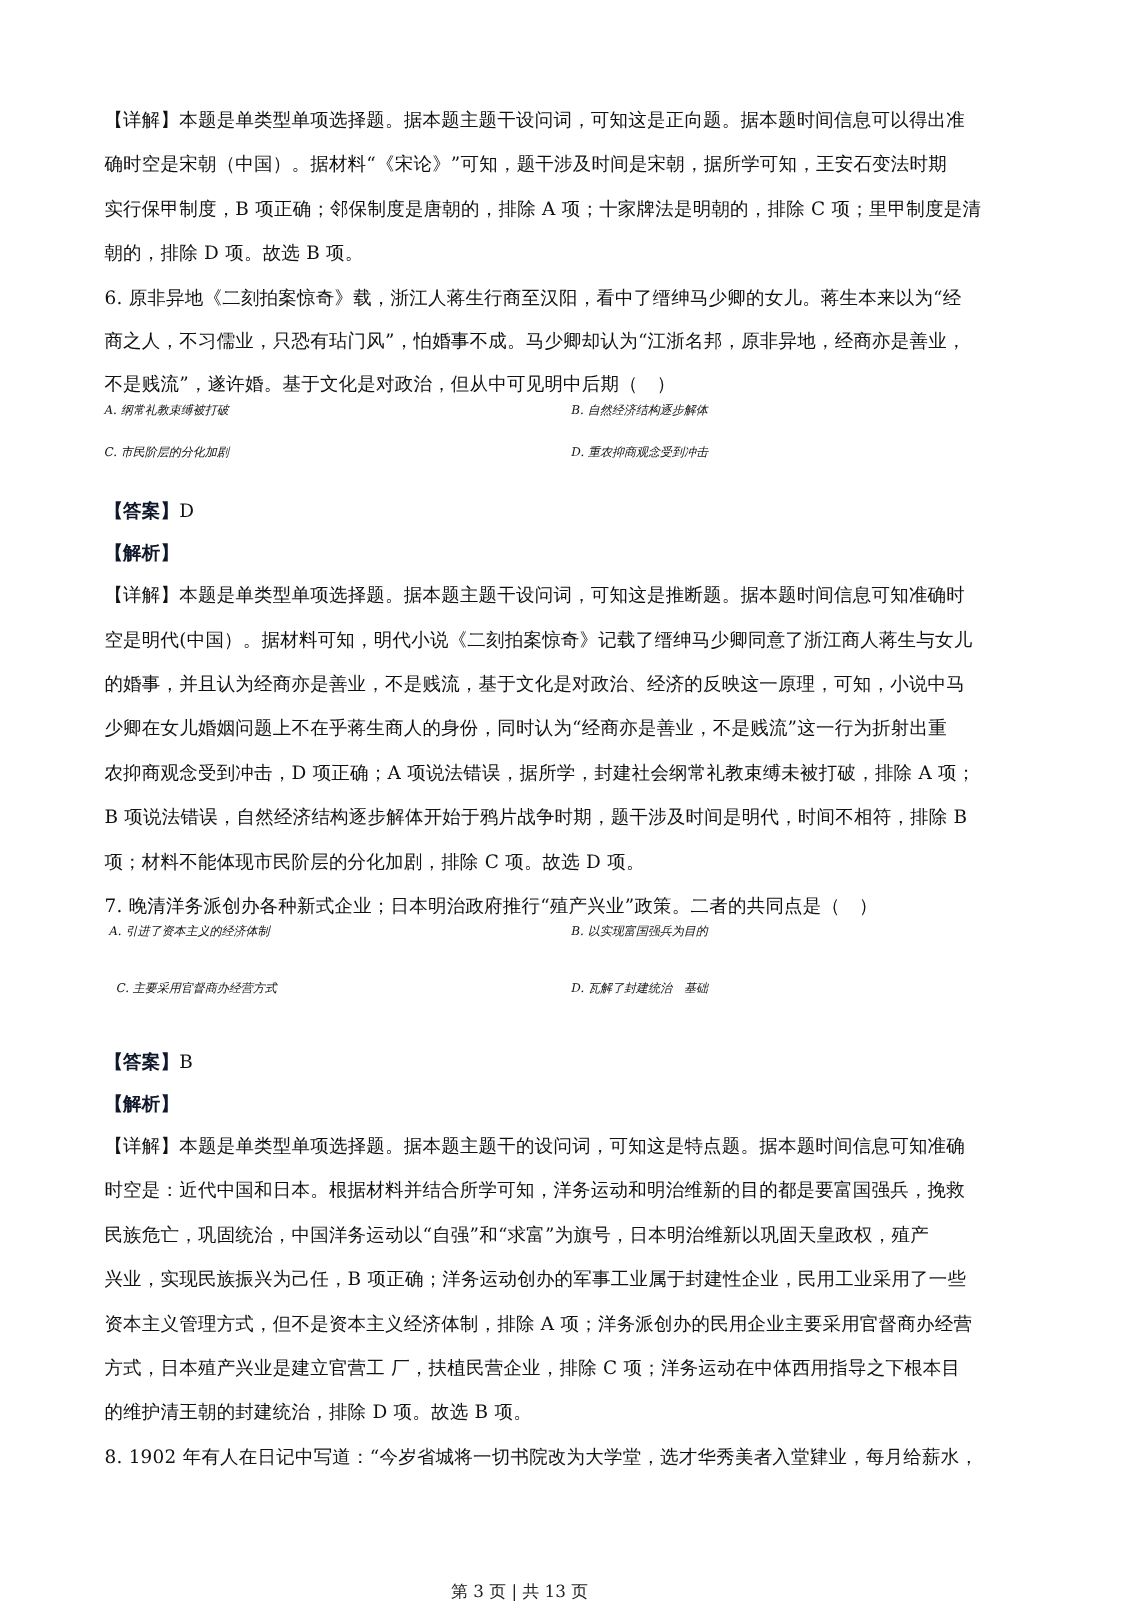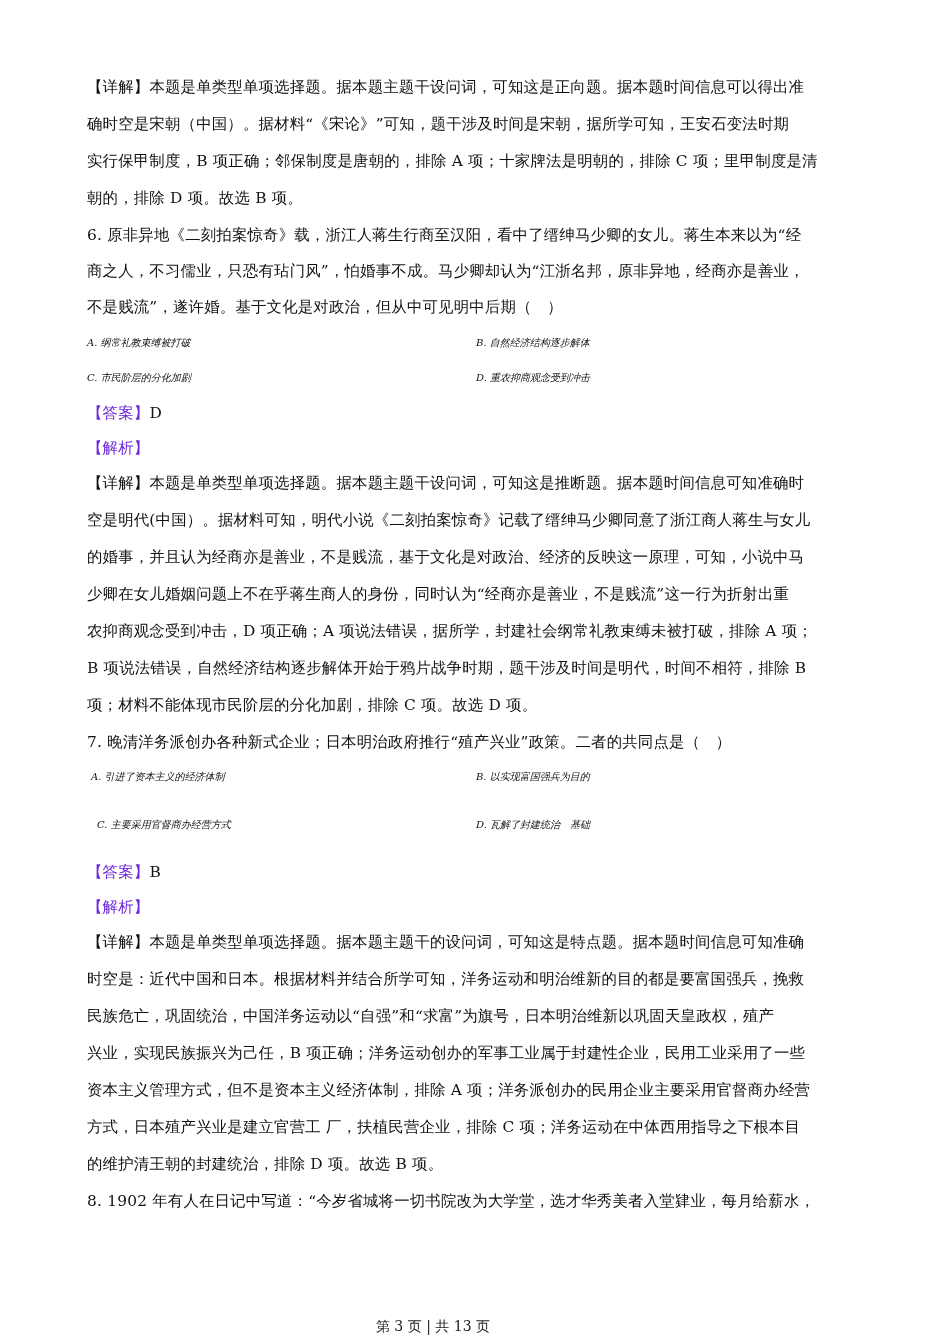--- a/index.html
+++ b/index.html
@@ -4,23 +4,23 @@
 <style>
   html, body { margin: 0; padding: 0; background: #ffffff; }
   body {
     width: 950px; height: 1344px; position: relative; overflow: hidden;
     font-family: "DejaVu Serif", "Liberation Serif", serif;
     color: #111111;
   }
   .page { position: absolute; left: 87px; top: 0; width: 780px; }
   .line {
     position: absolute; left: 0; white-space: nowrap;
-    font-size: 15.4px; line-height: 20px; letter-spacing: 0.2px;
+    font-size: 15.4px; line-height: 20px; letter-spacing: 0.2px; margin-top: 13px;
   }
-  .blue { color: #6d28d9; }
+  .blue { color: #0f172a; font-weight: bold; }
   .opt { position: absolute; white-space: nowrap; font-size: 10px; line-height: 20px; font-style: italic; }
   .footer {
     position: absolute; left: 0; width: 866px; top: 1318px; text-align: center;
     font-size: 14px; color: #222;
   }
 </style>
 </head>
 <body>
 
 <div class="page">

